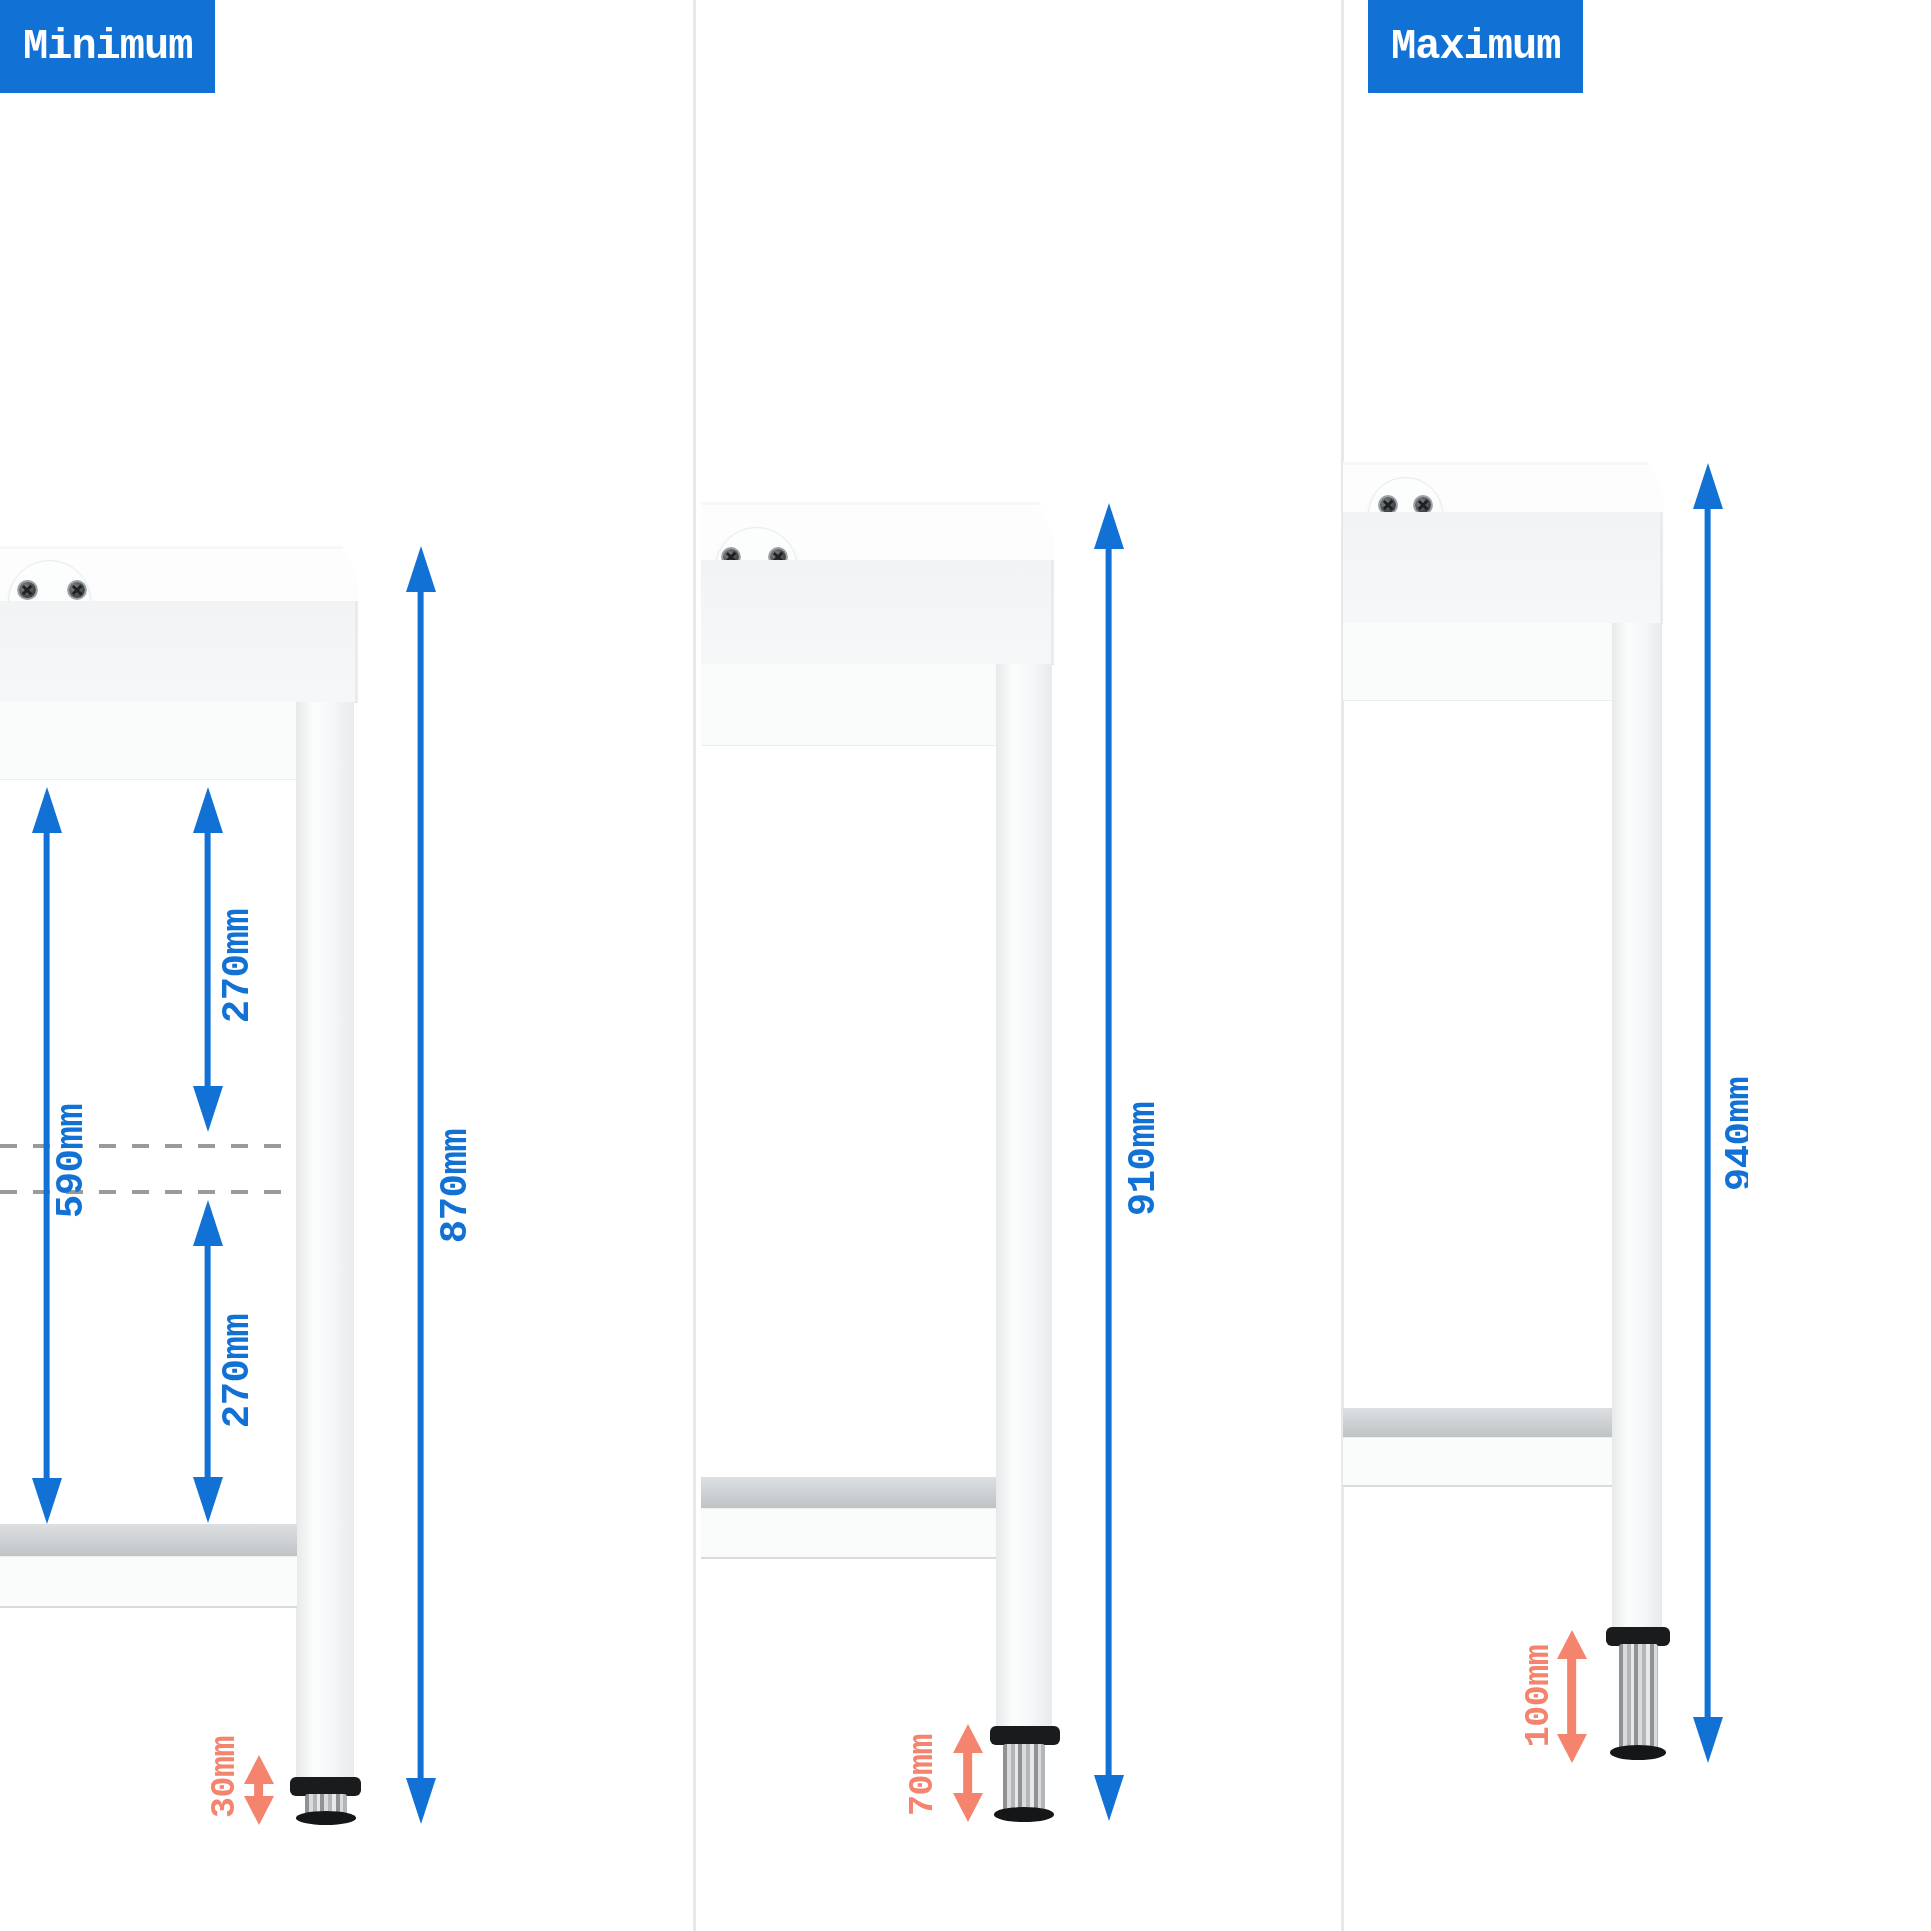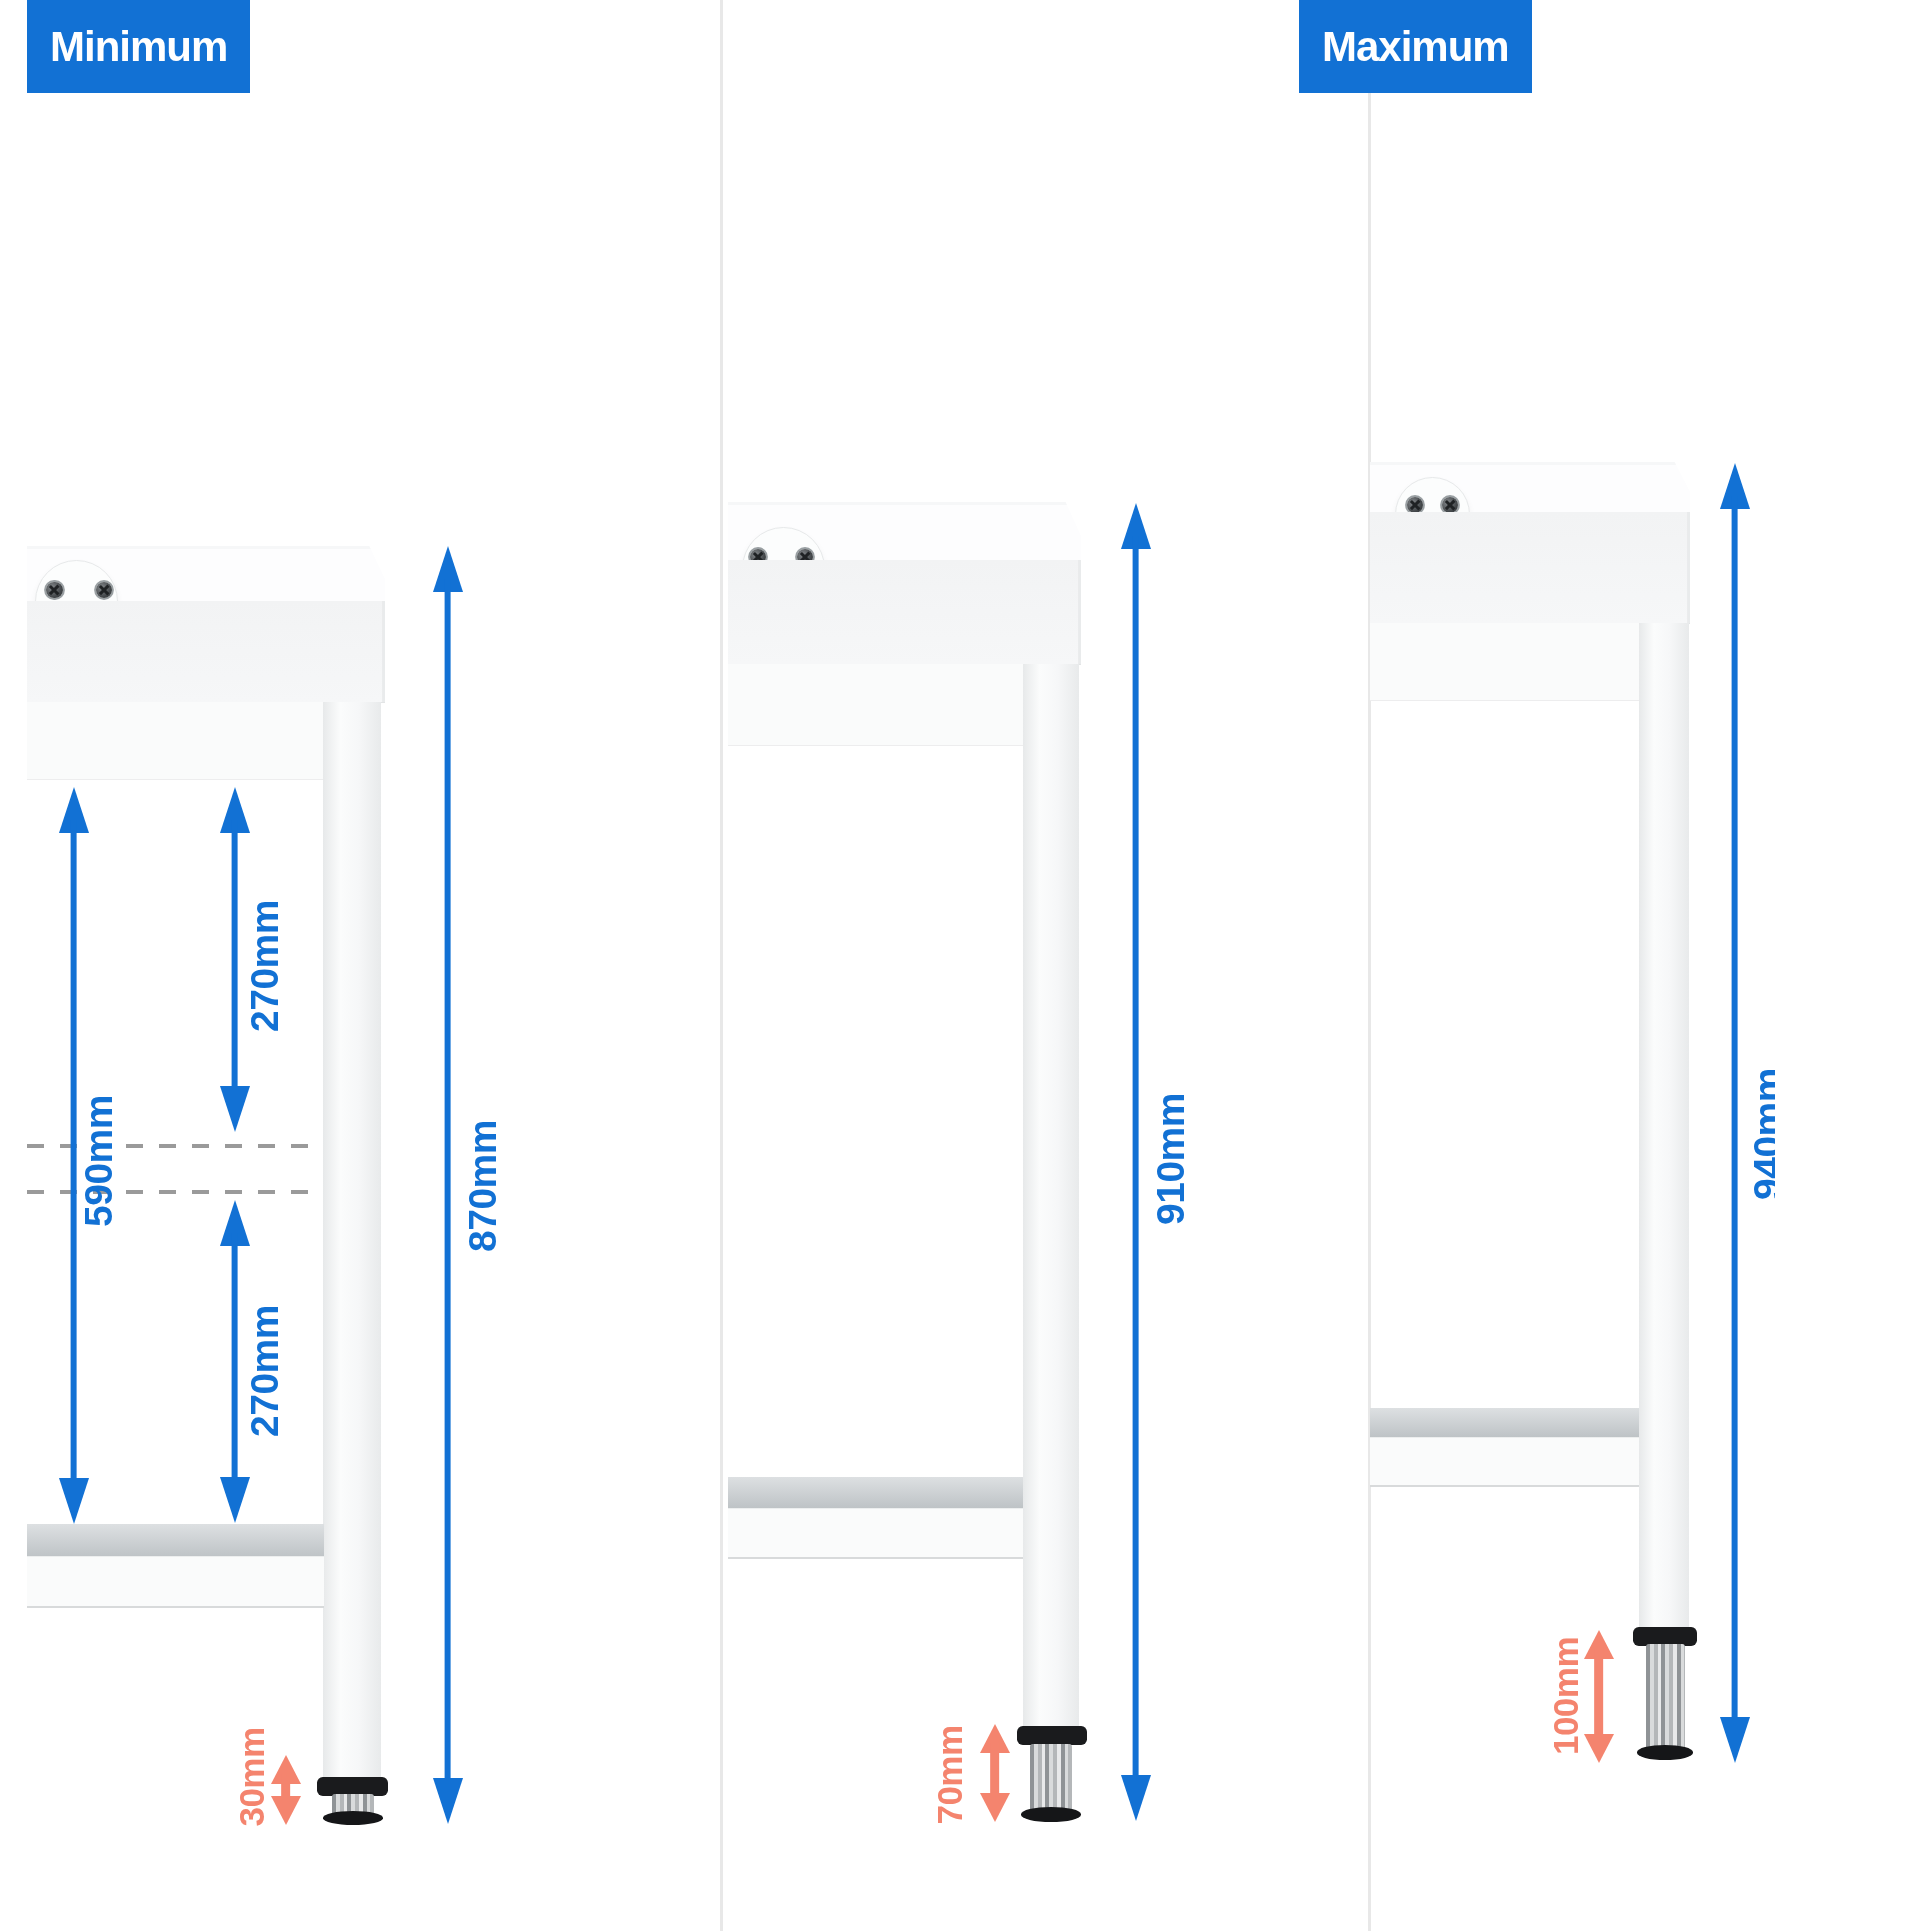--- a/index.html
+++ b/index.html
@@ -1,19 +1,18 @@
 <!DOCTYPE html>
 <html><head>
 <meta charset="utf-8">
 <style>
   html,body{margin:0;padding:0;background:#fff;}
   .canvas{
     position:relative;width:1748px;height:1931px;background:#ffffff;overflow:hidden;
-    font-family:Liberation Sans, sans-serif;
-    margin-left:27px;
+    font-family:Liberation Mono, monospace;
   }
   .divider{position:absolute;top:0;bottom:0;width:2.9px;background:#e8e8e8;}
   .chip{
     position:absolute;top:0;height:93px;background:#1271d4;color:#ffffff;
     font-weight:bold;font-size:42px;letter-spacing:-1px;
     display:flex;align-items:center;padding:0 23px;
   }
   
   .slab{
     position:absolute;background:#fdfdfe;
@@ -159,21 +158,21 @@
   </div>
   <div class="dim-label blue" style="left:1144px;top:1159px;">910mm</div>
 
   <div class="varrow salmon" style="left:952px;top:1724px;height:98px;">
     <div class="head up"></div>
       <div class="shaft"></div>
       <div class="head down"></div>
   </div>
   <div class="dim-label salmon" style="left:923px;top:1775px;">70mm</div>
 
-  <div class="chip" style="left:1272px;">
+  <div class="chip" style="left:1368px;">
       <span>Maximum</span>
     </div>
 
   <div class="slab" style="left:1343px;top:462px;width:320px;height:50px;"></div>
   <div class="bracket" style="left:1368px;top:477px;width:73px;height:73px;"></div>
   <div class="screw" style="left:1380px;top:497px;"></div>
   <div class="screw" style="left:1415px;top:497px;"></div>
   <div class="apron" style="left:1343px;top:512px;width:320px;height:111px;"></div>
   <div class="rail2" style="left:1343px;top:623px;width:269px;height:77px;"></div>
   <div class="leg" style="left:1612px;top:623px;width:50px;height:1004px;"></div>

